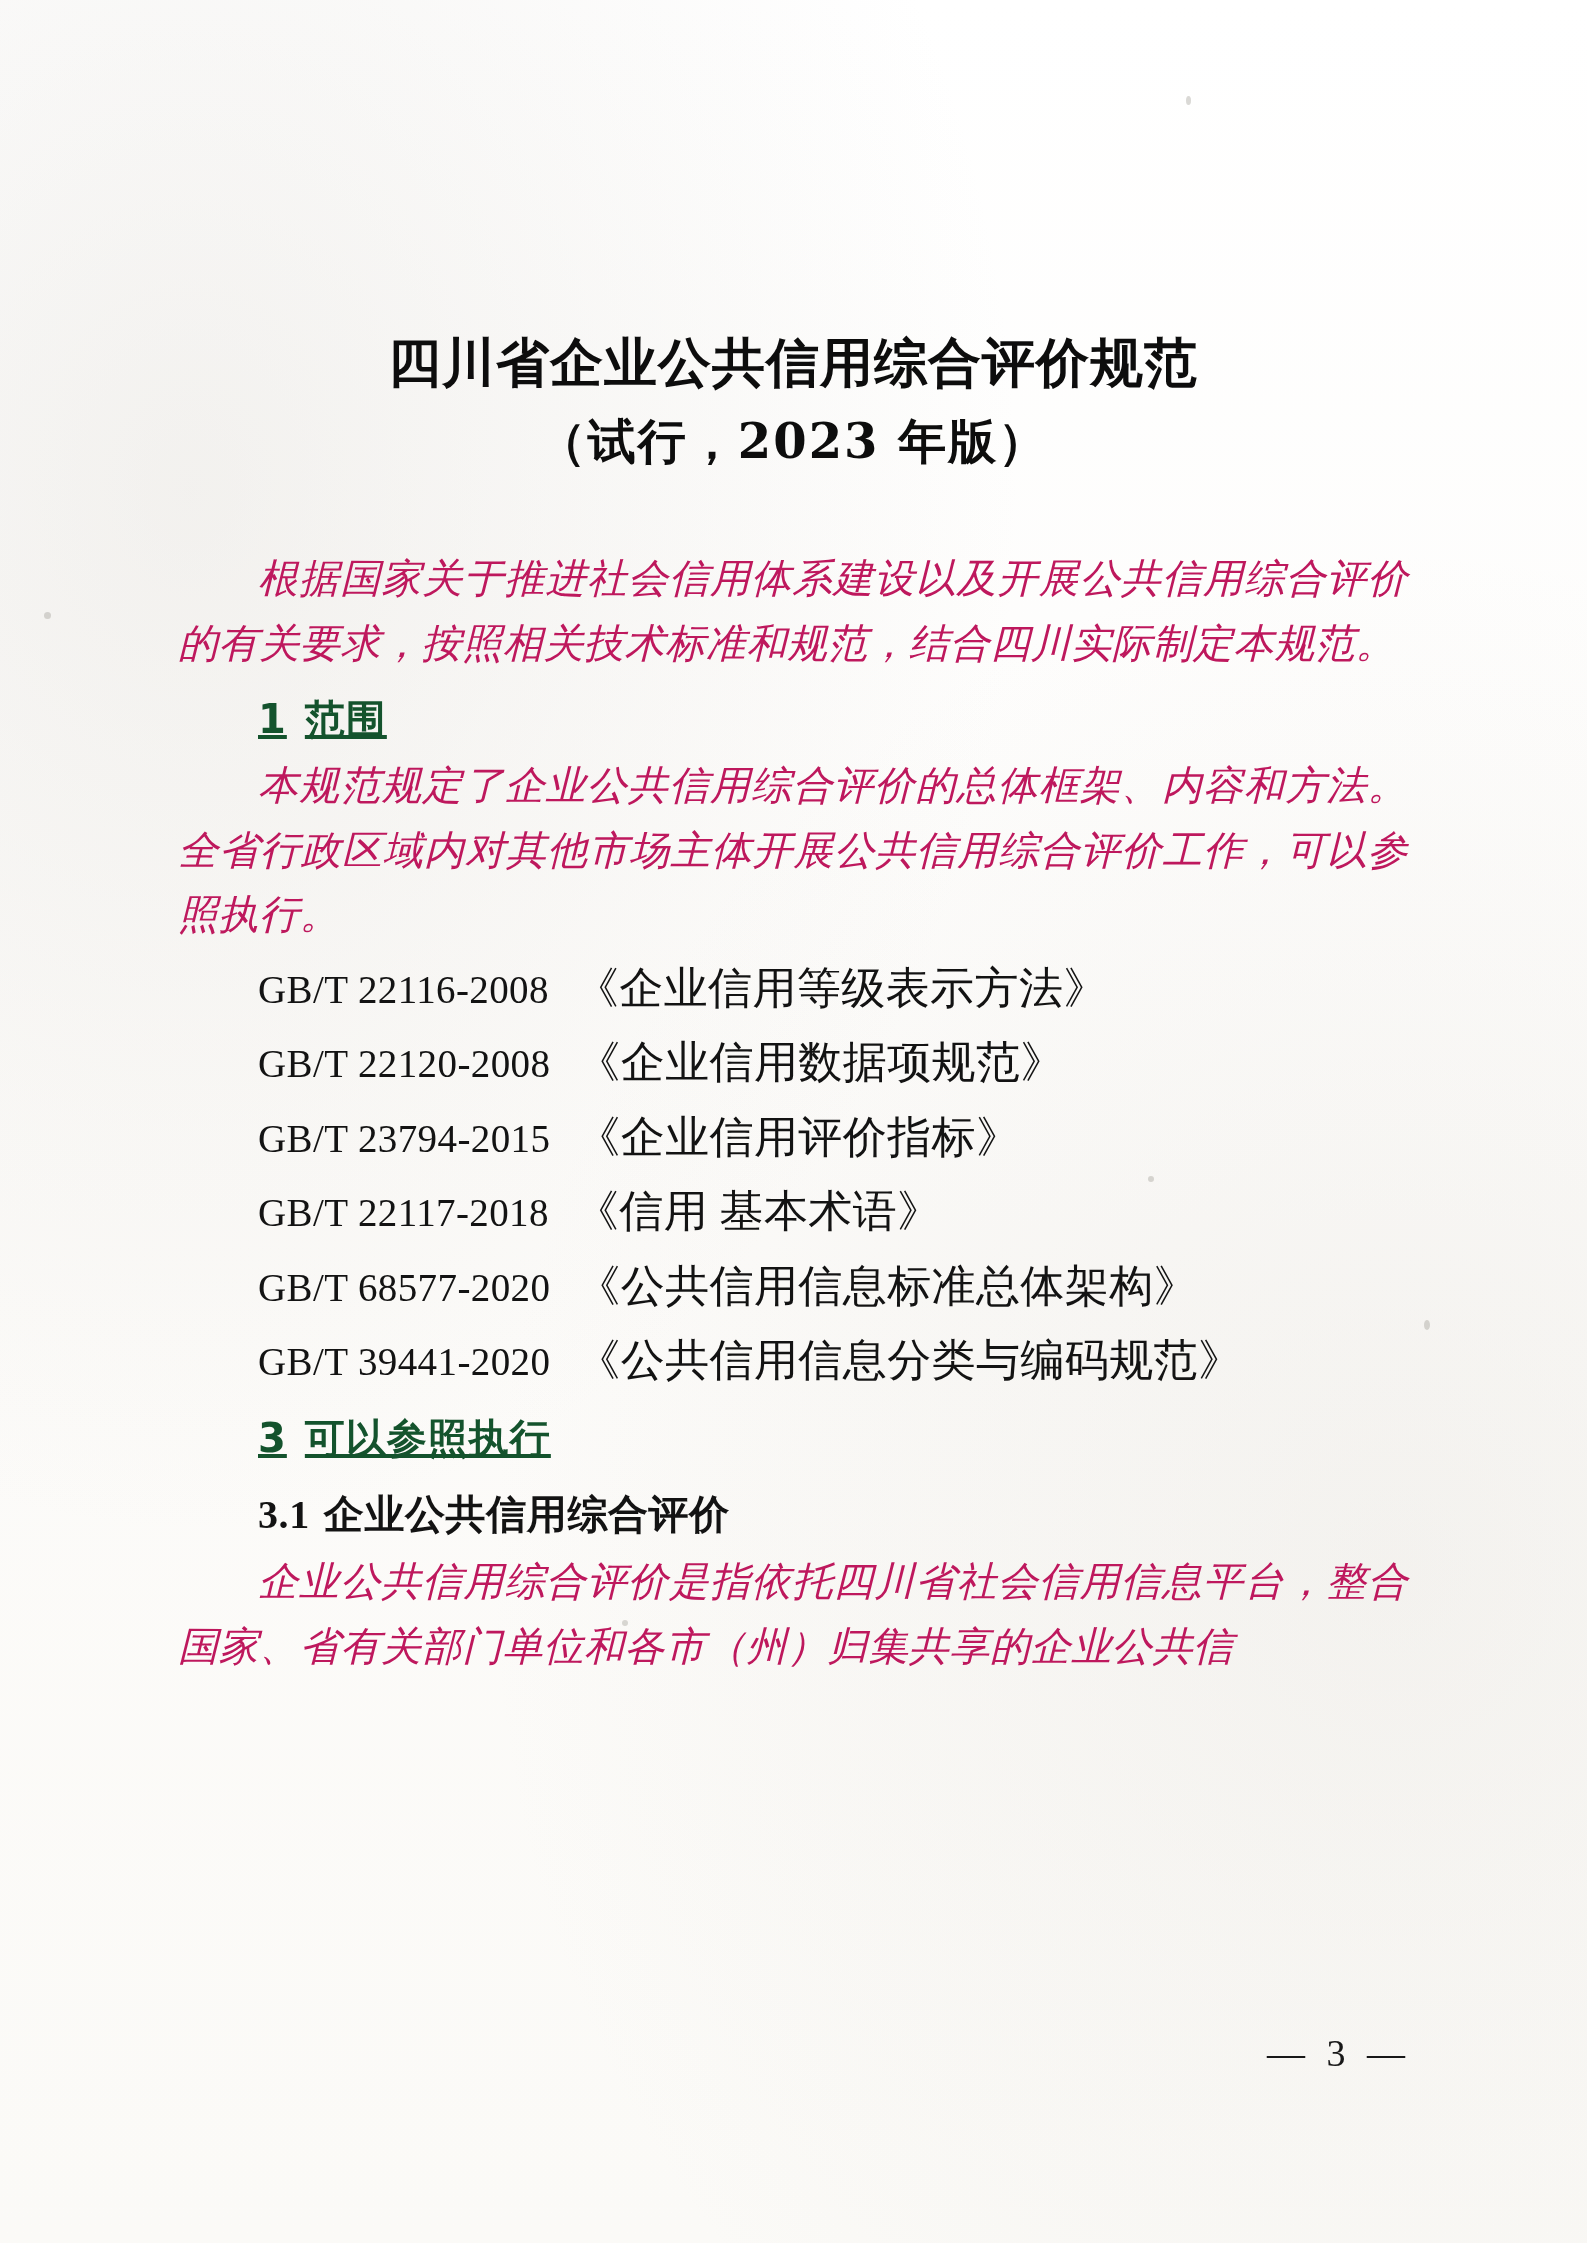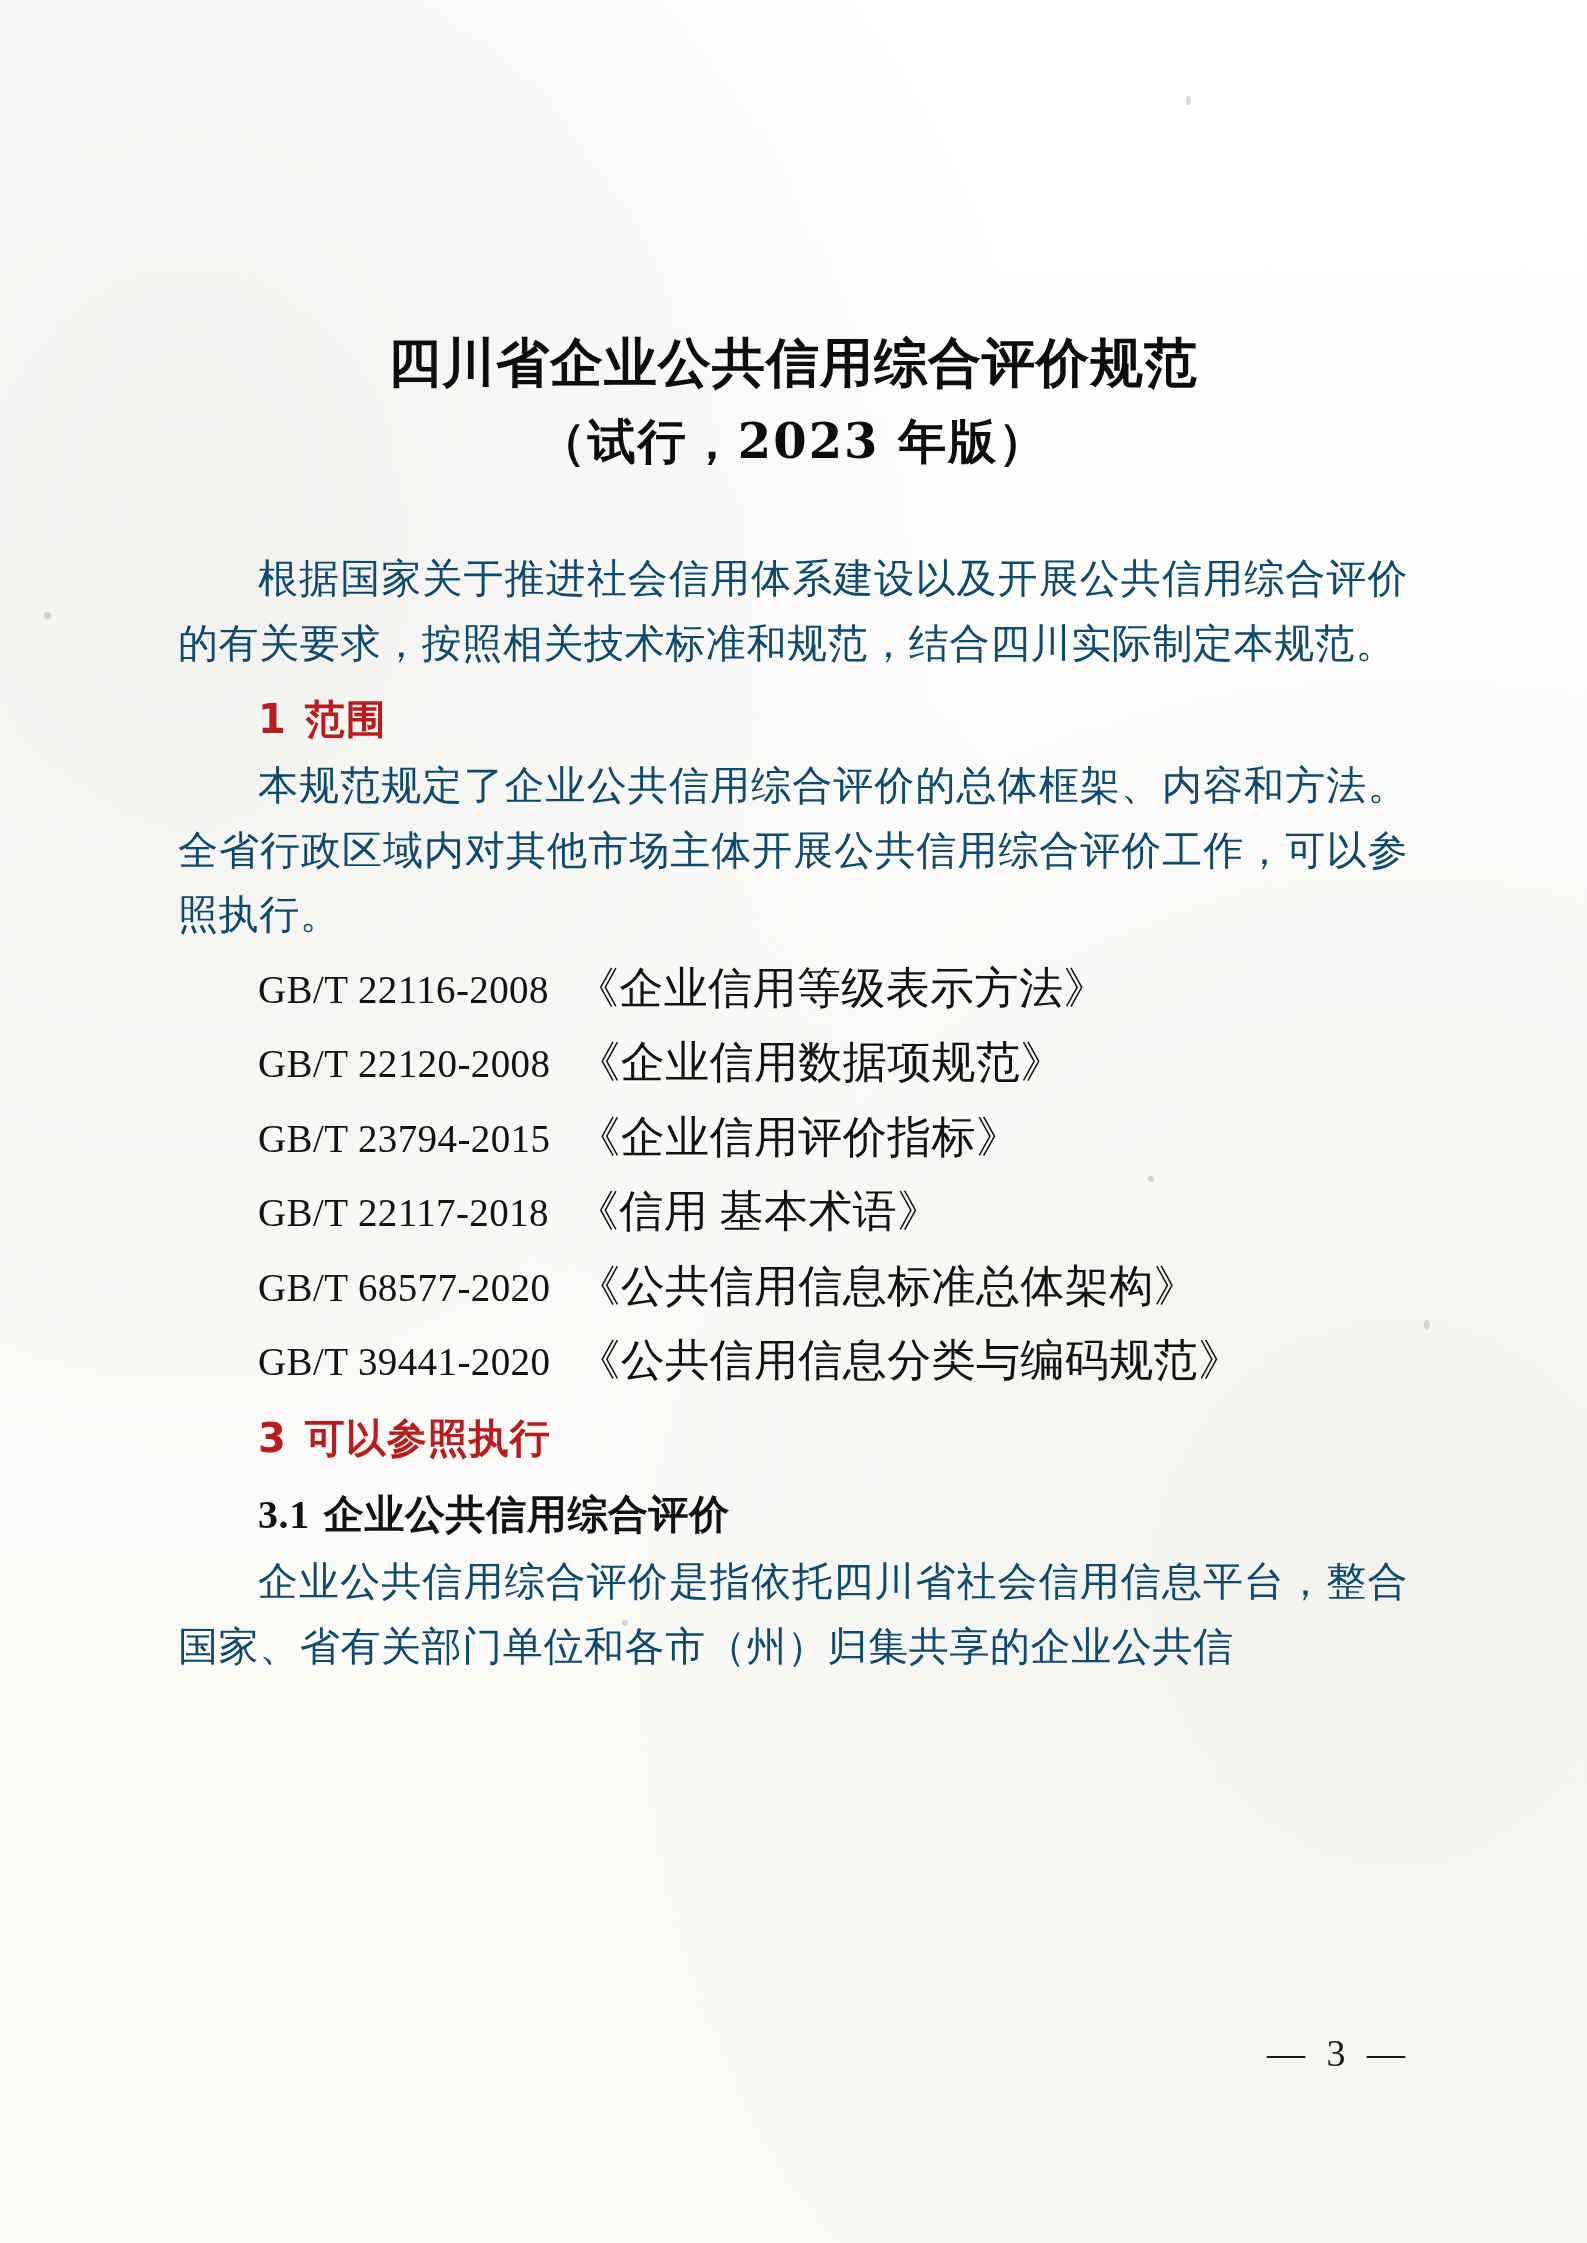--- a/index.html
+++ b/index.html
@@ -65,35 +65,37 @@
     margin-top: 74px;
   }
 
   p.para {
     font-size: 40px;
     line-height: 1.62;
     margin: 0 0 2px 0;
     text-align: justify;
     text-justify: inter-ideograph;
     letter-spacing: 0.6px;
-    color: #0c4a6e;
+    color: #be185d;
+    font-style: italic;
   }
   p.para.indent {
     text-indent: 80px;
   }
 
   h2.heading {
     font-family: "DejaVu Sans", "Liberation Sans", sans-serif;
     font-weight: bold;
     font-size: 40px;
     line-height: 1.62;
     margin: 10px 0 2px 0;
     text-indent: 80px;
     letter-spacing: 1px;
-    color: #b91c1c;
+    color: #14532d;
+    text-decoration: underline;
   }
   h2.heading .num {
     margin-right: 18px;
   }
 
   h3.subheading {
     font-size: 40px;
     line-height: 1.62;
     margin: 12px 0 2px 0;
     text-indent: 80px;

